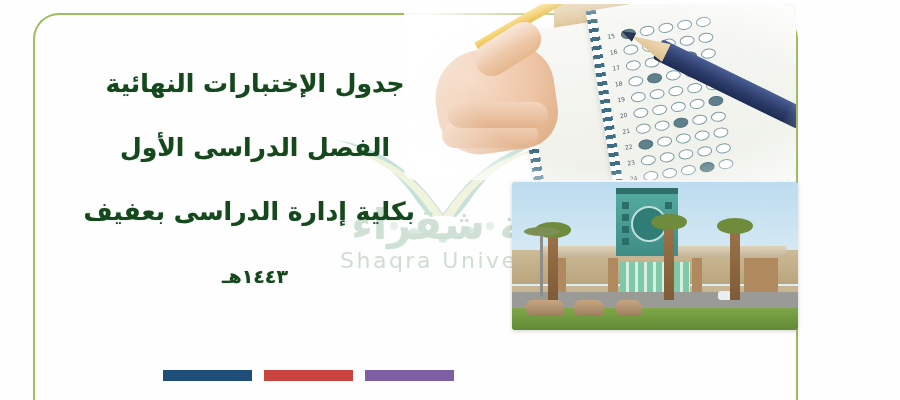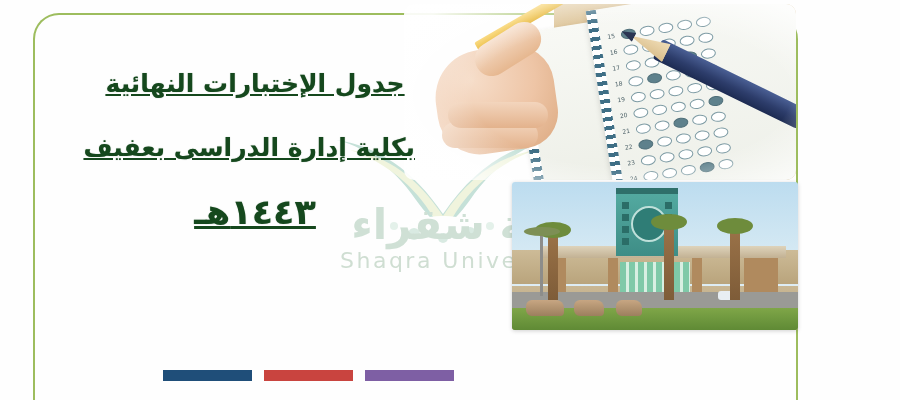--- a/index.html
+++ b/index.html
@@ -39,21 +39,21 @@
   .headline{
     position:absolute;left:95px;top:52px;width:320px;
     direction:rtl;text-align:center;
     color:#15481d;
     font-weight:700;
     font-size:25px;
     line-height:64px;
     text-shadow:0 0 1px rgba(21,72,29,.45);
   }
   .headline .ln{display:block;white-space:nowrap;}
-  .headline .ln.yr{font-size:35px;letter-spacing:2px;}
+  .headline .ln.yr{font-size:19px;letter-spacing:2px;}
 
   
   .photo-sheet{
     position:absolute;left:404px;top:4px;width:392px;height:176px;
     border-radius:10px;overflow:hidden;
   }
   .ps-fade{position:absolute;inset:0;}
   .ps-desk{position:absolute;left:150px;top:0;right:0;bottom:0;
     background:linear-gradient(160deg,#dfc79c 0%,#d6b989 45%,#c9a86f 100%);}
   .ps-paper{
@@ -309,22 +309,23 @@
     <div class="car" style="left:206px;"></div>
     <div class="palm" style="left:36px;height:66px;"></div>
     <div class="palm" style="left:152px;height:74px;"></div>
     <div class="palm" style="left:218px;height:70px;"></div>
     <div class="lamp" style="left:28px;"></div>
     <div class="rock" style="left:14px;width:38px;"></div>
     <div class="rock" style="left:62px;width:30px;"></div>
     <div class="rock" style="left:104px;width:26px;"></div>
   </div>
 
-  <div class="headline" style="color: rgb(21, 72, 29); text-decoration: underline;">
+  <div class="headline" style="color: rgb(21, 72, 29);">
     <span class="ln">جدول الإختبارات النهائية</span>
+    <span class="ln">الفصل الدراسى الأول</span>
     <span class="ln">بكلية إدارة الدراسى بعفيف</span>
     <span class="ln yr">١٤٤٣هـ</span>
   </div>
 
   <div class="bars">
     <div class="bar b1" style="background: rgb(31, 78, 121);"></div>
     <div class="bar b2" style="background: rgb(201, 68, 63);"></div>
     <div class="bar b3" style="background: rgb(126, 95, 164);"></div>
   </div>
 

